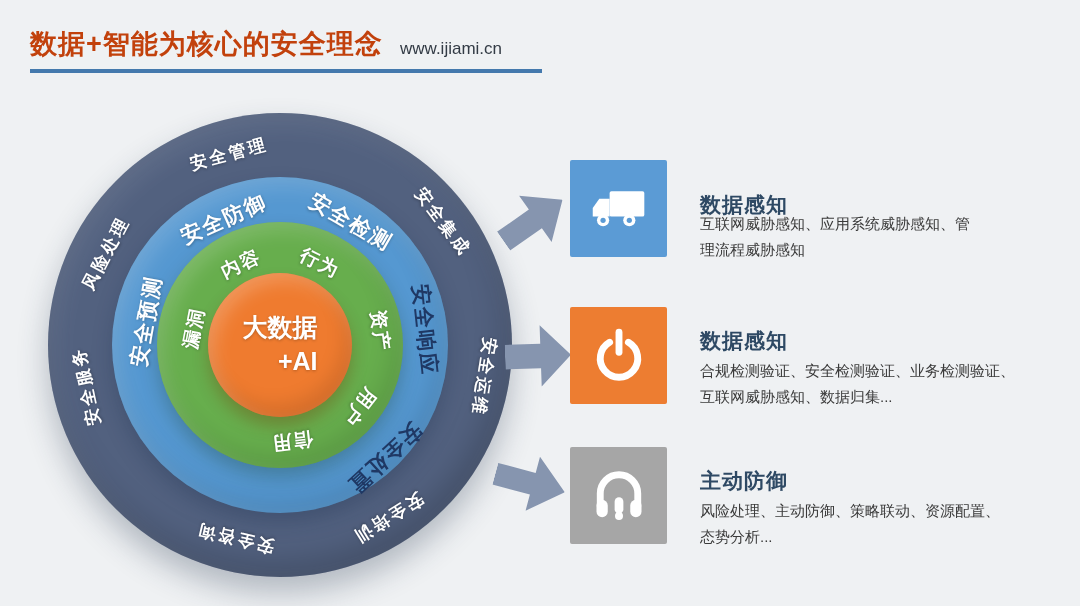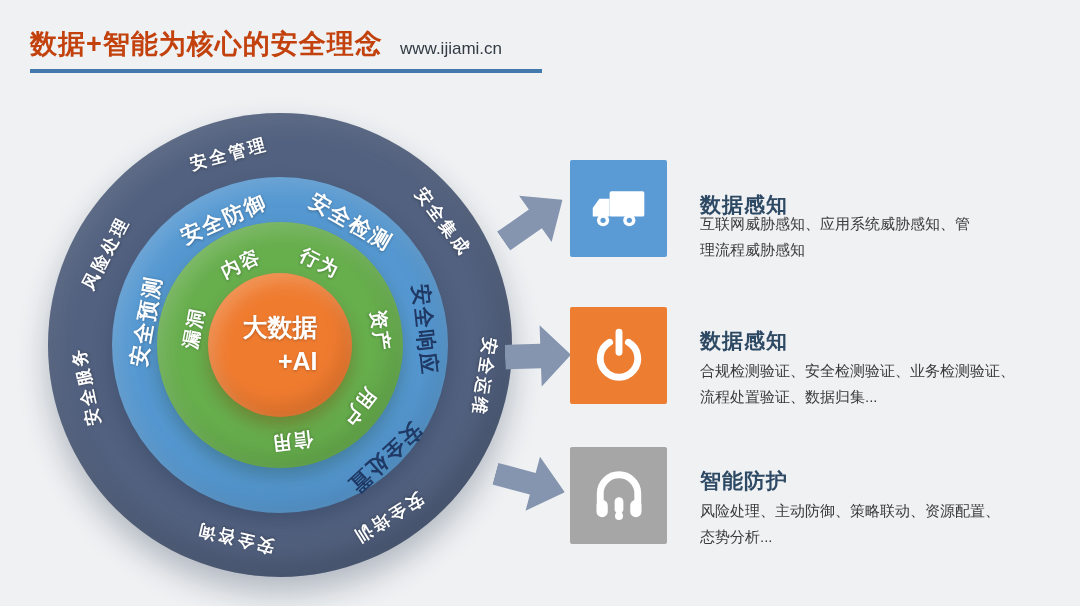--- a/index.html
+++ b/index.html
@@ -129,29 +129,29 @@
 
 <section>
   <div class="icon-box" style="top: 307px; background: rgb(237, 125, 49);">
     <svg viewBox="0 0 48 48" aria-hidden="true">
       <path d="M16.5 13 A15 15 0 1 0 31.5 13" fill="none" stroke="#fff" stroke-width="5.5" stroke-linecap="round"></path>
       <line x1="24" y1="5" x2="24" y2="21" stroke="#fff" stroke-width="5.5" stroke-linecap="round"></line>
     </svg>
   </div>
   <h2 class="callout-title" style="top:310px;">数据感知</h2>
   <p class="callout-body" style="top:343px;">合规检测验证、安全检测验证、业务检测验证、
-流程处置验证、数据归集...</p>
+互联网威胁感知、数据归集...</p>
 </section>
 
 <section>
   <div class="icon-box" style="top: 447px; background: rgb(166, 166, 166);">
     <svg viewBox="0 0 48 48" aria-hidden="true">
       <path d="M9 32 V22 a15 15 0 0 1 30 0 V32" fill="none" stroke="#fff" stroke-width="5.5" stroke-linecap="round"></path>
       <rect x="6" y="27" width="9" height="14" rx="4.5" fill="#fff"></rect>
       <rect x="33" y="27" width="9" height="14" rx="4.5" fill="#fff"></rect>
       <rect x="20.5" y="25" width="7" height="13" rx="3.5" fill="#fff"></rect>
       <circle cx="24" cy="40" r="3.2" fill="#fff"></circle>
     </svg>
   </div>
-  <h2 class="callout-title" style="top:450px;">智能防护</h2>
+  <h2 class="callout-title" style="top:450px;">主动防御</h2>
   <p class="callout-body" style="top:483px;">风险处理、主动防御、策略联动、资源配置、
 态势分析...</p>
 </section>
 
 </body></html>

